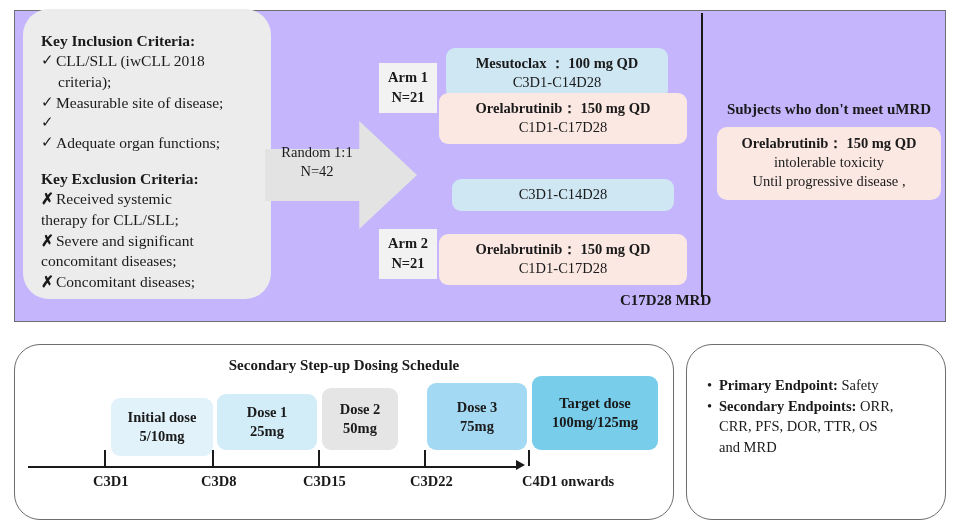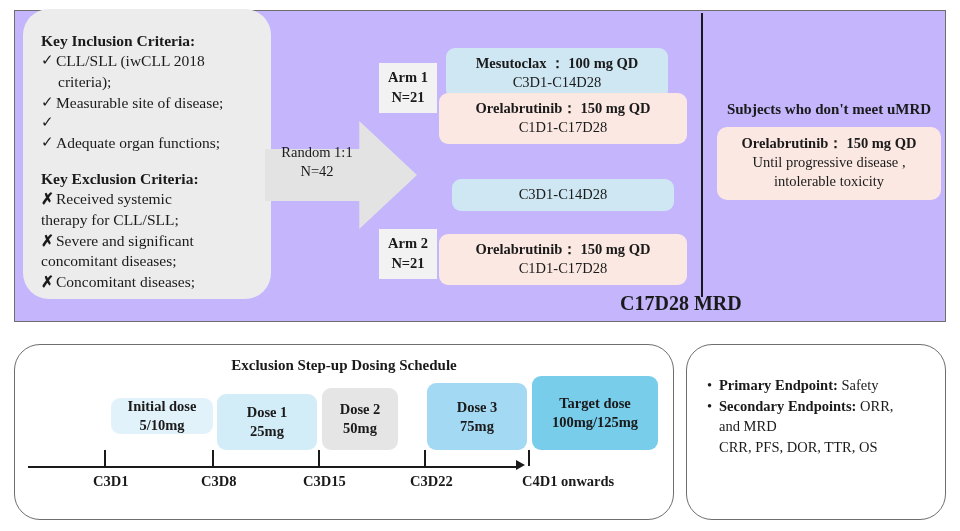--- a/index.html
+++ b/index.html
@@ -54,21 +54,21 @@
   .blue{background:#cfe7f3;}
   .pink{background:#fbe8e2;}
   .a1-drug{left:431px;top:27px;width:222px;margin-top:10px;}
   .a1-bruti{left:424px;top:82px;width:248px;}
   .a2-drug{left:437px;top:168px;width:222px;}
   .a2-bruti{left:424px;top:223px;width:248px;}
 
   
   .divider{position:absolute;left:686px;top:2px;width:1.6px;height:284px;background:#1a1a1a;}
   .mrd-label{
-    position:absolute;left:620px;top:292px;font-weight:bold;font-size:20px;
+    position:absolute;left:620px;top:292px;font-weight:bold;font-size:15px;
   }
 
   
   .umrd-title{
     position:absolute;left:700px;top:90px;width:228px;text-align:center;
     font-weight:bold;font-size:15px;
   }
   .umrd-box{
     position:absolute;left:702px;top:116px;width:224px;
     background:#fbe8e2;border-radius:10px;text-align:center;
@@ -191,32 +191,32 @@
   <div class="tbox pink a2-bruti">
     <div class="l1">Orelabrutinib：  150 mg QD</div>
     <div class="l2">C1D1-C17D28</div>
   </div>
 
   <div class="divider"></div>
 
   <div class="umrd-title">Subjects who don't meet uMRD</div>
   <div class="umrd-box">
     <div class="l1">Orelabrutinib：  150 mg QD</div>
+    <div class="l2">intolerable toxicity</div>
     <div class="l2">Until progressive disease ,</div>
-    <div class="l2">intolerable toxicity</div>
   </div>
 </div>
 
 <div class="mrd-label">C17D28 MRD</div>
 
 <div class="dose-panel">
-  <div class="dose-title">Exclusion Step-up Dosing Schedule</div>
-</div>
-
-<div class="dbox" style="left:111px;top:398px;width:102px;height:36px;background:#e2f2fb;">
+  <div class="dose-title">Secondary Step-up Dosing Schedule</div>
+</div>
+
+<div class="dbox" style="left:111px;top:398px;width:102px;height:58px;background:#e2f2fb;">
   <div class="n">Initial dose</div>
   <div class="v">5/10mg</div>
 </div>
 <div class="dbox" style="left:217px;top:394px;width:100px;height:56px;background:#d2ecf8;">
   <div class="n">Dose 1</div>
   <div class="v">25mg</div>
 </div>
 <div class="dbox" style="left:322px;top:388px;width:76px;height:62px;background:#e5e5e5;">
   <div class="n">Dose 2</div>
   <div class="v">50mg</div>
@@ -247,15 +247,15 @@
 
 <div class="ep-panel">
   <div class="ep-line">
     <span class="bul">•</span>
     <span><span class="ep-b">Primary Endpoint:</span><span> Safety</span></span>
   </div>
   <div class="ep-line">
     <span class="bul">•</span>
     <span><span class="ep-b">Secondary  Endpoints:</span><span> ORR,</span></span>
   </div>
+  <div class="ep-cont">CRR, PFS, DOR, TTR, OS</div>
   <div class="ep-cont">and MRD</div>
-  <div class="ep-cont">CRR, PFS, DOR, TTR, OS</div>
 </div>
 
 </body></html>

